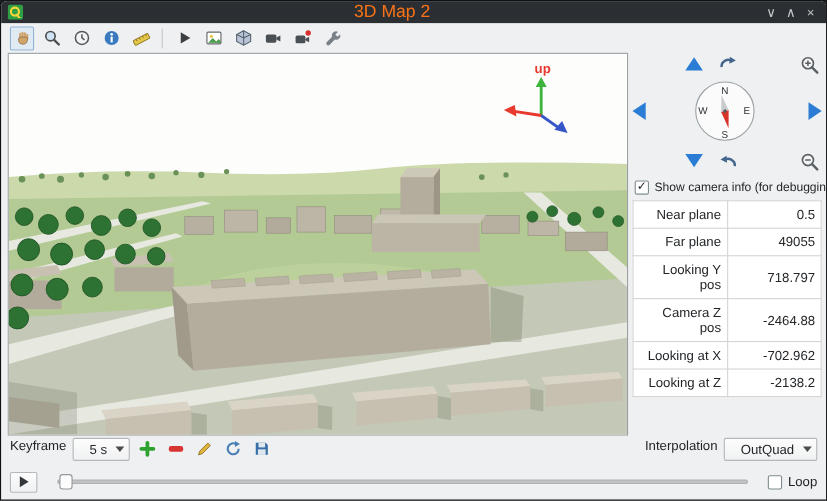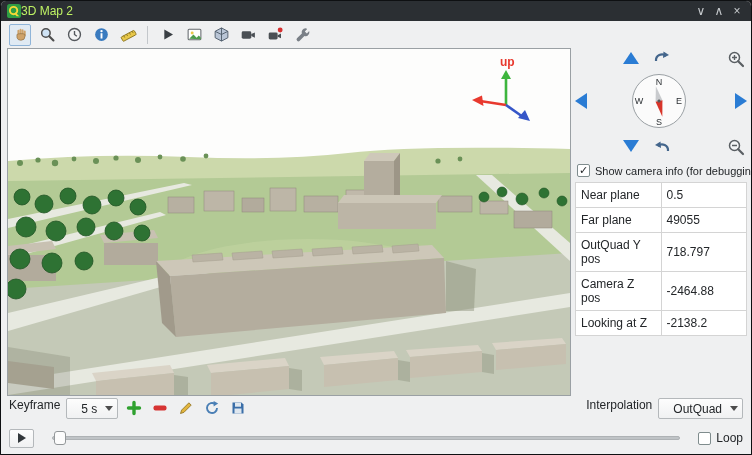--- a/index.html
+++ b/index.html
@@ -1,46 +1,46 @@
 <!DOCTYPE html>
 <html><head>
 <meta charset="utf-8">
 <style>
   html,body{margin:0;padding:0;background:#17191b;font-family:"Liberation Sans",sans-serif;}
   *{box-sizing:border-box;}
   .window{width:752px;height:455px;background:#eff0f1;border:1px solid #0e1012;border-radius:6px 6px 0 0;overflow:hidden;display:flex;flex-direction:column;color:#232629;}
   
   .titlebar{height:20px;background:#2b2f33;display:flex;align-items:center;padding:0 5px;flex:none;}
   .titlebar .logo{width:15px;height:15px;display:flex;align-items:center;justify-content:center;}
-  .titlebar .title{flex:1;color:#bef264;font-size:12px;line-height:20px;}
+  .titlebar .title{flex:1;text-align:center;color:#f97316;font-size:16px;line-height:20px;}
   .winbtn{width:18px;text-align:center;color:#c6cacd;font-size:12px;line-height:18px;cursor:default;}
   
   .toolbar{height:27px;display:flex;align-items:center;gap:5px;padding:0 8px;flex:none;}
   .tbtn{border:1px solid transparent;background:transparent;padding:1px;width:22px;height:22px;display:flex;align-items:center;justify-content:center;line-height:0;border-radius:2px;}
   .tbtn.active{background:#e0eaf3;border-color:#8fb4d8;}
   .tsep{width:1px;height:18px;background:#c3c7cb;margin:0 3px;}
   
   .main{height:350px;display:flex;padding:0 6px;gap:4px;flex:none;}
   .viewport{width:564px;height:348px;position:relative;border:1px solid #9aa0a4;background:#fff;flex:none;}
   .scene{display:block;width:100%;height:100%;}
-  .axis{position:absolute;top:6px;right:24px;width:78px;height:72px;pointer-events:none;text-decoration:underline;}
+  .axis{position:absolute;top:6px;right:38px;width:78px;height:72px;pointer-events:none;text-decoration:underline;}
   .axis-label{position:absolute;top:0;left:32px;color:#e8392e;font-size:12px;font-weight:bold;}
   .axis svg{position:absolute;top:14px;left:0;}
   
   .sidepanel{width:172px;display:flex;flex-direction:column;flex:none;}
   .navpad{position:relative;height:110px;flex:none;}
   .navbtn{position:absolute;border:none;background:transparent;padding:0;line-height:0;cursor:default;}
   .tri{width:0;height:0;border-style:solid;display:block;}
   .tri-up{border-width:0 8px 12px 8px;border-color:transparent transparent #2a7cd4 transparent;}
   .tri-down{border-width:12px 8px 0 8px;border-color:#2a7cd4 transparent transparent transparent;}
   .tri-left{border-width:8px 12px 8px 0;border-color:transparent #2a7cd4 transparent transparent;}
   .tri-right{border-width:8px 0 8px 12px;border-color:transparent transparent transparent #2a7cd4;}
   .caminfo{display:flex;align-items:center;gap:5px;font-size:11px;margin:6px 0 5px 2px;white-space:nowrap;}
   .checkbox{width:13px;height:13px;background:#fff;border:1px solid #7f8c8d;border-radius:2px;display:inline-flex;align-items:center;justify-content:center;font-size:11px;color:#232629;flex:none;line-height:1;}
-  .caminfo-table{border-collapse:collapse;width:100%;background:#fff;font-size:12px;}
+  .caminfo-table{border-collapse:collapse;width:100%;background:#fff;font-size:12px;text-align:right;}
   .caminfo-table td{border:1px solid #d4d4d4;padding:5px 5px;height:16px;}
   .caminfo-table td.val{width:50%;}
   
   .kfbar{height:28px;display:flex;align-items:flex-start;gap:6px;padding:0 8px;font-size:12px;flex:none;}
   .combo{height:21px;background:linear-gradient(#fdfdfd,#f0f1f2);border:1px solid #b4b8bb;border-radius:2px;display:flex;align-items:center;padding:0 4px 0 14px;gap:8px;font-size:12px;}
   .combo-arrow{width:0;height:0;border-left:4px solid transparent;border-right:4px solid transparent;border-top:5px solid #4d4d4d;}
   .kbtn{border:none;background:transparent;padding:0;width:20px;height:20px;display:flex;align-items:center;justify-content:center;line-height:0;}
   .spacer{flex:1;}
   
   .playback{height:28px;display:flex;align-items:center;gap:18px;padding:0 8px 4px 8px;font-size:12px;flex:none;}
@@ -345,26 +345,30 @@
         <tbody>
           <tr>
             <td>Near plane</td>
             <td class="val">0.5</td>
           </tr>
           <tr>
             <td>Far plane</td>
             <td class="val">49055</td>
           </tr>
           <tr>
-            <td>OutQuad Y pos</td>
+            <td>Looking Y pos</td>
             <td class="val">718.797</td>
           </tr>
           <tr>
             <td>Camera Z pos</td>
             <td class="val">-2464.88</td>
+          </tr>
+          <tr>
+            <td>Looking at X</td>
+            <td class="val">-702.962</td>
           </tr>
           <tr>
             <td>Looking at Z</td>
             <td class="val">-2138.2</td>
           </tr>
         </tbody>
       </table>
     </div>
   </div>
 

